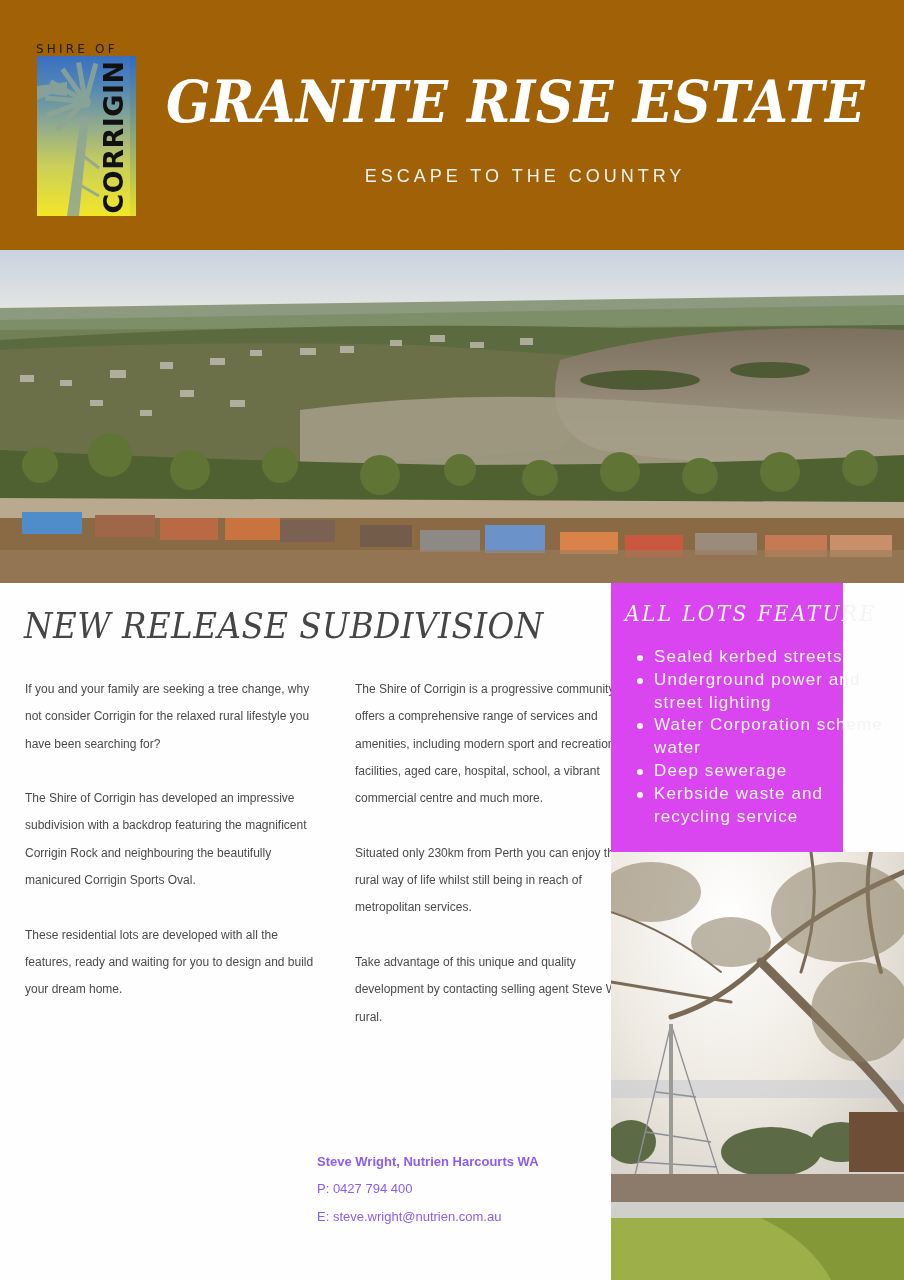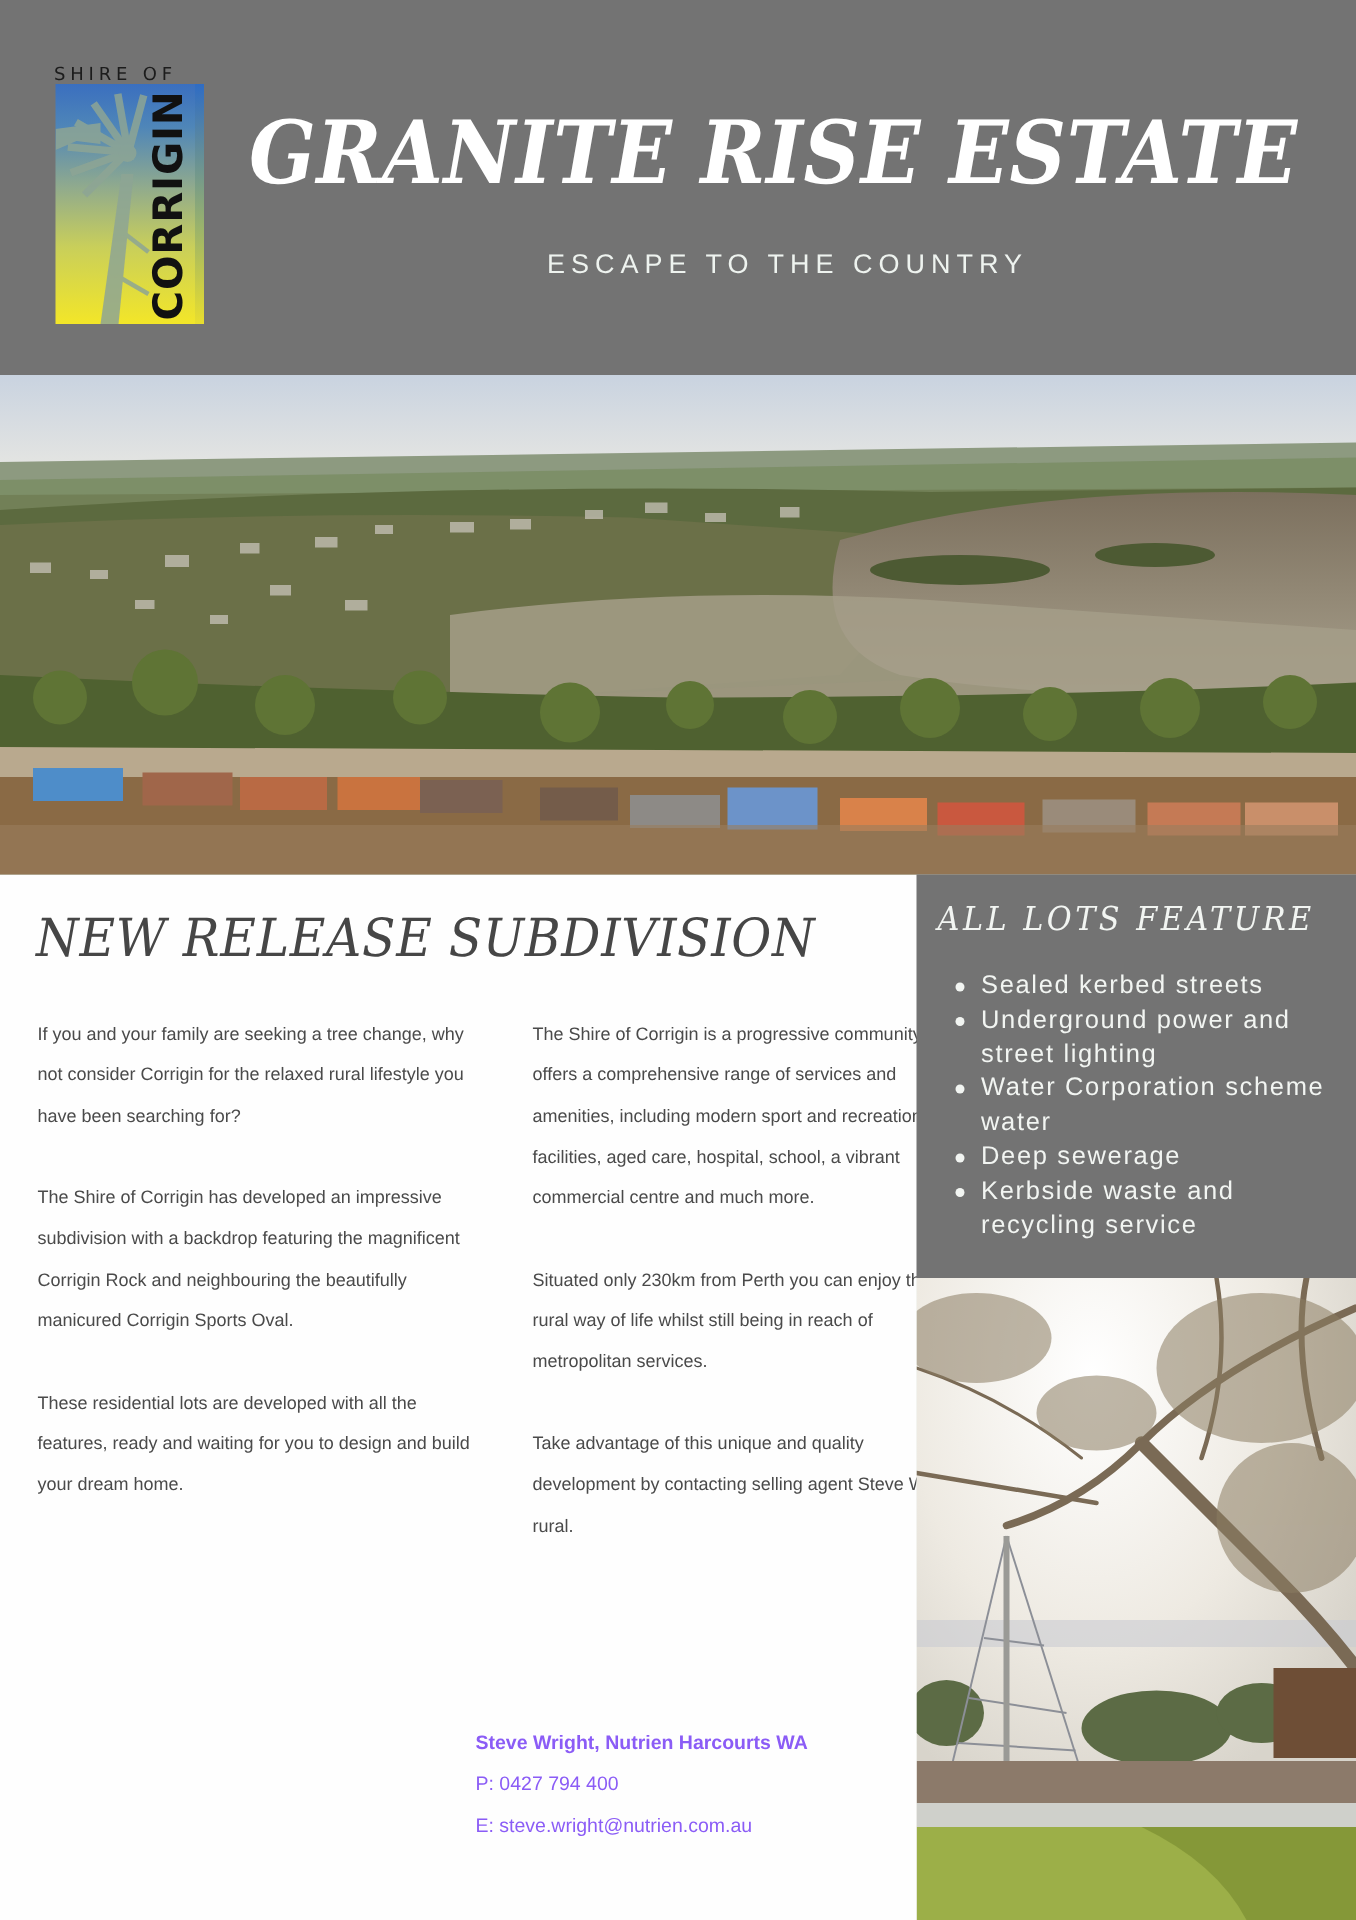--- a/index.html
+++ b/index.html
@@ -1,19 +1,19 @@
 <!DOCTYPE html>
 <html><head>
 <meta charset="utf-8">
 <style>
   * { box-sizing: border-box; margin: 0; padding: 0; }
   html, body { width: 904px; height: 1280px; overflow: hidden; background: #fefefe; }
   body { position: relative; font-family: "DejaVu Sans", sans-serif; }
 
-  .header { position: absolute; left: 0; top: 0; width: 904px; height: 250px; background: #737373; }
+  .header { position: absolute; left: 0; top: 0; width: 904px; height: 250px; background: #a16207; }
   .logo { position: absolute; left: 36px; top: 42px; width: 102px; height: 175px; }
   .logo-top { position: absolute; left: 0; top: 0; width: 102px; height: 14px; font-family: "DejaVu Sans", sans-serif; font-size: 12px; letter-spacing: 3.2px; color: #1c1c1c; white-space: nowrap; }
   .logo-box { position: absolute; left: 1px; top: 14px; width: 99px; height: 160px; background: linear-gradient(180deg, #3a6fbf 0%, #4f86b8 18%, #8ea98f 42%, #c9cf5a 68%, #f3e628 100%); overflow: hidden; }
   .logo-mill { position: absolute; left: 0; top: 0; width: 70px; height: 160px; }
   .logo-word { position: absolute; right: 8px; top: 6px; width: 30px; height: 150px; }
   .logo-word span { position: absolute; left: 50%; top: 50%; transform: translate(-50%, -50%) rotate(-90deg); font-family: "DejaVu Sans", sans-serif; font-weight: bold; font-size: 27px; letter-spacing: 0.5px; color: #111; white-space: nowrap; }
   .logo-stripe { position: absolute; right: 0; top: 0; width: 6px; height: 160px; background: linear-gradient(180deg, #2f6cc4, #9bb36b 60%, #e9de2e); }
 
   .title { position: absolute; left: 166px; top: 64px; width: 700px; font-family: "DejaVu Serif", serif; font-style: italic; font-weight: bold; font-size: 58px; line-height: 76px; color: #ffffff; letter-spacing: 0.5px; white-space: nowrap; transform: scaleX(0.9); transform-origin: left center; }
   .subtitle { position: absolute; left: 0; top: 166px; width: 1050px; text-align: center; font-family: "Liberation Sans", sans-serif; font-size: 18px; letter-spacing: 4px; color: #eef3ef; }
@@ -22,21 +22,21 @@
 
   .main-heading { position: absolute; left: 24px; top: 604px; width: 580px; font-family: "DejaVu Serif", serif; font-style: italic; font-size: 35px; line-height: 44px; color: #464646; white-space: nowrap; transform: scaleX(0.93); transform-origin: left center; letter-spacing: 0.5px; }
 
   .col { position: absolute; top: 676px; font-family: "Liberation Sans", sans-serif; font-size: 12px; line-height: 27.3px; color: #4a4a4a; }
   .col-left { left: 25px; width: 290px; }
   .col-right { left: 311px; width: 290px; margin-left: 44px; }
   .col p { margin-bottom: 27.3px; white-space: pre-line; }
   .contact { position: absolute; left: 317px; top: 1148px; width: 290px; font-family: Liberation Sans, sans-serif; font-size: 13px; line-height: 27.3px; color: #8b5cf6; }
   .contact .name { font-weight: bold; }
 
-  .features { position: absolute; left: 611px; top: 583px; width: 293px; height: 269px; background: #737373; }
+  .features { position: absolute; left: 611px; top: 583px; width: 232px; height: 269px; background: #d946ef; }
   .features-title { position: absolute; left: 14px; top: 18px; font-family: "DejaVu Serif", serif; font-style: italic; font-size: 22px; letter-spacing: 2.5px; color: #f2f5f2; white-space: nowrap; transform: scaleX(0.92); transform-origin: left center; }
   .features-list { position: absolute; left: 24px; top: 63px; width: 262px; list-style: none; font-family: "Liberation Sans", sans-serif; font-size: 17px; line-height: 22.8px; letter-spacing: 1.1px; color: #f2f5f2; }
   .features-list li { position: relative; padding-left: 19px; }
   .features-list li::before { content: ""; position: absolute; left: 2px; top: 9px; width: 6px; height: 6px; border-radius: 50%; background: #f2f5f2; }
 
   .park { position: absolute; left: 611px; top: 852px; width: 293px; height: 428px; overflow: hidden; background: #e9ece6; }
 </style>
 </head>
 <body>
 

